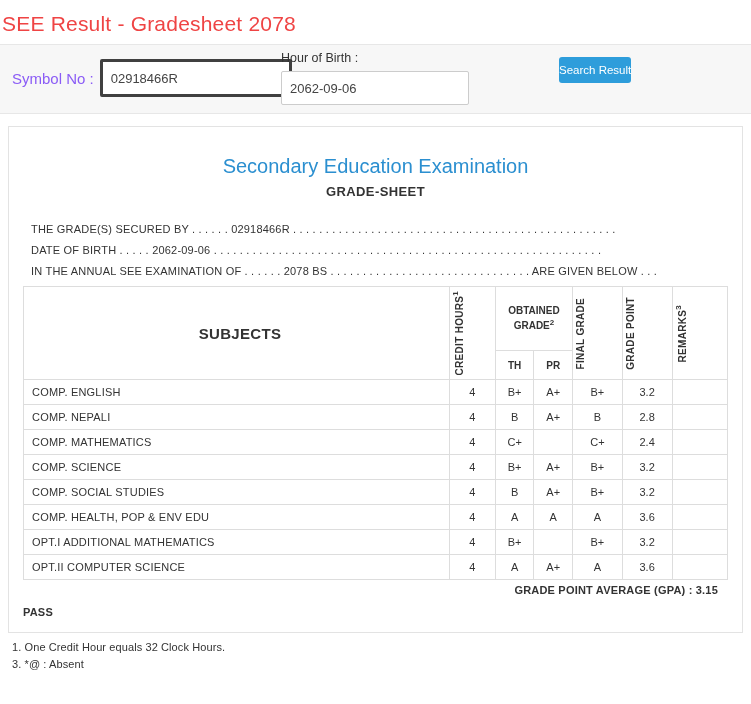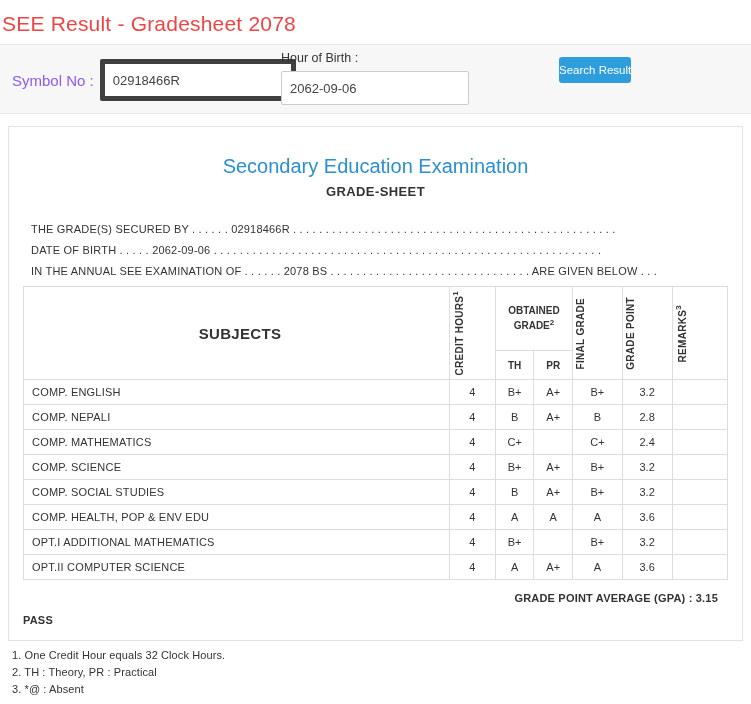--- a/index.html
+++ b/index.html
@@ -35,21 +35,21 @@
   }
   .field-symbol label{
     font-size:15px;
     color:#8b5cf6;
     margin-right:6px;
   }
   .field-symbol input{
     width:170px;
     height:28px;
     padding:2px 8px;
-    border:5px solid #404040;
+    border:3px solid #404040;
     border-radius:2px;
     font-size:13px;
     color:#444;
     background:#fff;
     font-family:"Liberation Sans", sans-serif;
   }
   .field-dob{
     position:absolute;
     left:281px;
     top:6px;
@@ -171,21 +171,21 @@
   td.num{
     text-align:center;
     padding:6px 2px;
   }
   sup{font-size:8px;}
   .gpa-line{
     text-align:right;
     font-size:11px;
     font-weight:bold;
     color:#333;
-    margin:12px 10px 0 0;
+    margin:4px 10px 0 0;
     letter-spacing:.2px;
   }
   .pass-line{
     font-size:11px;
     font-weight:bold;
     color:#333;
     margin:10px 10px 8px 0;
     letter-spacing:.2px;
   }
   .footnotes{
@@ -329,15 +329,14 @@
       </tr>
     </tbody>
   </table>
 
   <div class="gpa-line">GRADE POINT AVERAGE (GPA) : 3.15</div>
   <div class="pass-line">PASS</div>
 </div>
 
 <div class="footnotes">
   <div>1. One Credit Hour equals 32 Clock Hours.</div>
-  <div>2. TH : Theory, PR : Practical</div>
   <div>3. *@ : Absent</div>
 </div>
 
 </body></html>

